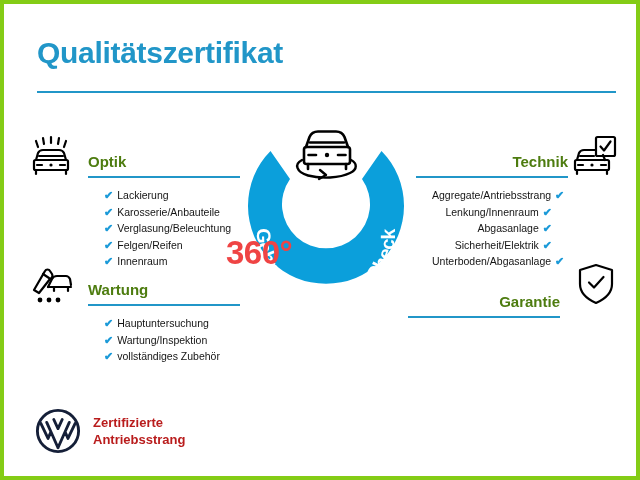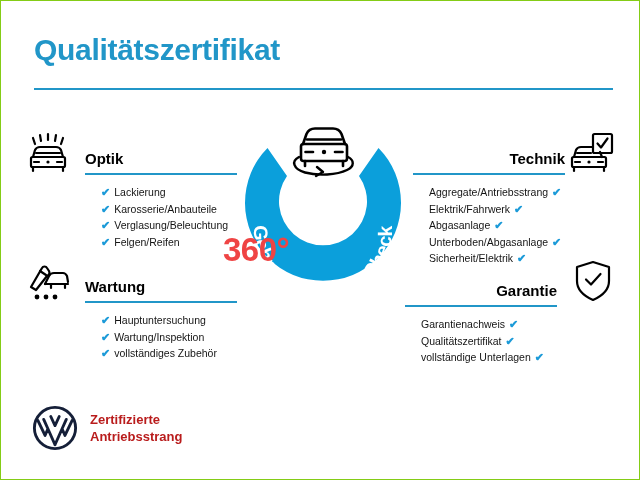--- a/index.html
+++ b/index.html
@@ -8,21 +8,21 @@
     background: #ffffff;
   }
   body {
     font-family: "Liberation Sans", sans-serif;
   }
   .page {
     position: relative;
     width: 640px;
     height: 480px;
     background: #ffffff;
-    border: 1px solid #84cc16;
+    border: 4px solid #84cc16;
     box-sizing: border-box;
     overflow: hidden;
   }
 
   
   .title {
     position: absolute;
     left: 33px;
     top: 32px;
     font-size: 30px;
@@ -46,21 +46,21 @@
   }
   .sec-head {
     position: relative;
     height: 34px;
   }
   .sec-title {
     position: absolute;
     bottom: 8px;
     font-size: 15px;
     font-weight: bold;
-    color: #000000;
+    color: #4d7c0f;
     white-space: nowrap;
   }
   .sec-rule {
     position: absolute;
     bottom: 0px;
     height: 2px;
     background: #2196c8;
   }
   .sec-list {
     list-style: none;
@@ -82,28 +82,28 @@
 
   
   .left .sec-title { left: 0; }
   .left .sec-rule  { left: 0; right: 0; }
   .left .sec-list li { text-align: left; }
   .left .chk { margin-right: 4px; }
 
   
   .right .sec-title { right: 0; }
   .right .sec-rule  { left: 0; right: 0; }
-  .right .sec-list li { text-align: left; }
+  .right .sec-list li { text-align: right; }
   .right .chk { margin-left: 4px; }
 
   
   #sec-optik    { left: 84px;  top: 140px; width: 152px; }
   #sec-wartung  { left: 84px;  top: 268px; width: 152px; }
   #sec-technik  { left: 412px; top: 140px; width: 152px; }
-  #sec-garantie { left: 404px; top: 272px; width: 152px; }
+  #sec-garantie { left: 404px; top: 280px; width: 152px; }
 
   
   .sec-icon {
     position: absolute;
   }
   #icon-optik    { left: 24px;  top: 130px; }
   #icon-wartung  { left: 24px;  top: 261px; }
   #icon-technik  { left: 566px; top: 130px; }
   #icon-garantie { left: 572px; top: 258px; }
 
@@ -185,20 +185,21 @@
   <div class="section left" id="sec-optik">
     <div class="sec-head">
       <div class="sec-title">Optik</div>
       <div class="sec-rule"></div>
     </div>
     <ul class="sec-list">
       <li><span class="chk">✔</span><span>Lackierung</span></li>
       <li><span class="chk">✔</span><span>Karosserie/Anbauteile</span></li>
       <li><span class="chk">✔</span><span>Verglasung/Beleuchtung</span></li>
       <li><span class="chk">✔</span><span>Felgen/Reifen</span></li>
+      <li><span class="chk">✔</span><span>Innenraum</span></li>
     </ul>
   </div>
 
   <div class="sec-icon" id="icon-wartung">
     <svg width="46" height="40" viewBox="0 0 46 40" fill="none" stroke="#000" stroke-width="2.2" stroke-linecap="round" stroke-linejoin="round">
       <path d="M6 25 L17 6 C18 4 21 4 22 6 L24 9 C25 11 24 13 22 14 L11 28 Z"></path>
       <path d="M15 9 L21 13"></path>
       <path d="M20 22 L24 14 C25 12 27 11 29 11 L38 11 C40 11 41 12 42 14 L43 20"></path>
       <path d="M20 22 L43 22"></path>
       <path d="M26 22 L26 26"></path>
@@ -235,43 +236,38 @@
         <path d="M31 31 L36 31"></path>
     </svg>
   </div>
   <div class="section right" id="sec-technik">
     <div class="sec-head">
       <div class="sec-title">Technik</div>
       <div class="sec-rule"></div>
     </div>
     <ul class="sec-list">
       <li><span>Aggregate/Antriebsstrang</span><span class="chk">✔</span></li>
-      <li><span>Elektrik/Fahrwerk</span><span class="chk">✔</span></li>
+      <li><span>Lenkung/Innenraum</span><span class="chk">✔</span></li>
       <li><span>Abgasanlage</span><span class="chk">✔</span></li>
+      <li><span>Sicherheit/Elektrik</span><span class="chk">✔</span></li>
       <li><span>Unterboden/Abgasanlage</span><span class="chk">✔</span></li>
-      <li><span>Sicherheit/Elektrik</span><span class="chk">✔</span></li>
     </ul>
   </div>
 
   <div class="sec-icon" id="icon-garantie">
     <svg width="40" height="44" viewBox="0 0 40 44" fill="none" stroke="#000" stroke-width="2.2" stroke-linecap="round" stroke-linejoin="round">
       <path d="M20 3 L36 8 L36 22 C36 31 29 37 20 41 C11 37 4 31 4 22 L4 8 Z"></path>
       <path d="M13 20.5 L18 25.5 L27.5 15"></path>
     </svg>
   </div>
   <div class="section right" id="sec-garantie">
     <div class="sec-head">
       <div class="sec-title">Garantie</div>
       <div class="sec-rule"></div>
     </div>
-    <ul class="sec-list">
-      <li><span>Garantienachweis</span><span class="chk">✔</span></li>
-      <li><span>Qualitätszertifikat</span><span class="chk">✔</span></li>
-      <li><span>vollständige Unterlagen</span><span class="chk">✔</span></li>
-    </ul>
   </div>
 
   <div class="badge">
     <svg class="badge-ring" viewBox="0 0 200 200">
 
       <path d="M 44.5 29 A 78 78 0 1 0 155.5 29 L 136 57 A 44 44 0 1 1 64 57 Z" fill="#0b9fdb"></path>
       <defs>
         <path id="arcpath" d="M 31 112 A 69 69 0 0 0 169 112" fill="none"></path>
       </defs>
       <text font-family="Liberation Sans, sans-serif" font-size="19.5" font-weight="bold" fill="#ffffff" letter-spacing="0.2">

